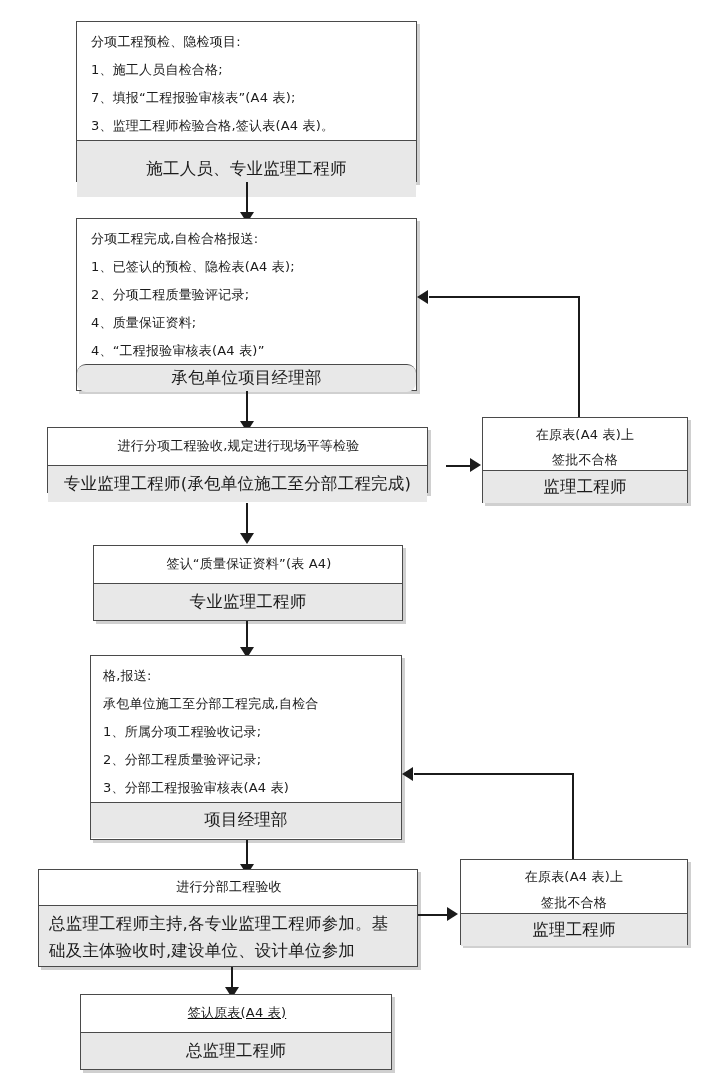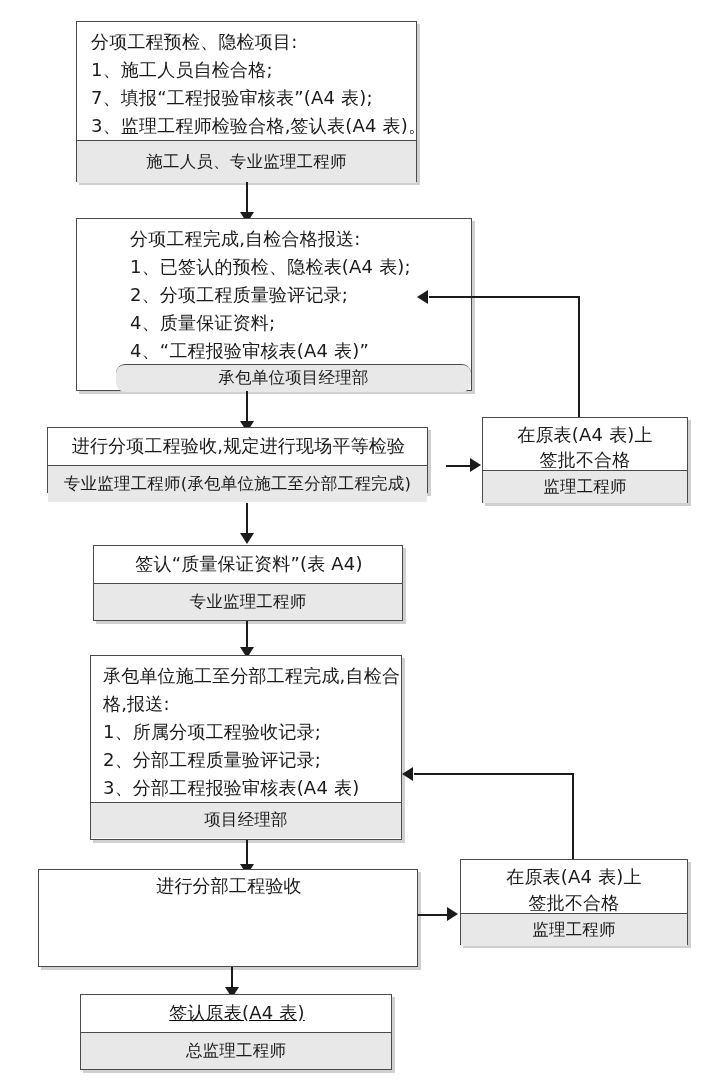--- a/index.html
+++ b/index.html
@@ -36,21 +36,21 @@
     display:flex;
     align-items:center;
     justify-content:center;
   }
 
   .line{
     margin:0;
     padding:0;
     white-space:nowrap;
     color:#1b1b1b;
-    font-size:18px;
+    font-size:13px;
     line-height:28px;
     letter-spacing:.2px;
   }
   .center{text-align:center;}
   .role .line{font-size:16.5px;line-height:1;}
 
   
   .vline{
     position:absolute;
     width:0;
@@ -88,29 +88,29 @@
 
 <div id="canvas">
 
   <div class="box" style="left:76px;top:21px;width:341px;height:161px;">
     <div class="body" style="height:118px;">
       <p class="line">分项工程预检、隐检项目:</p>
       <p class="line">1、施工人员自检合格;</p>
       <p class="line">7、填报“工程报验审核表”(A4 表);</p>
       <p class="line">3、监理工程师检验合格,签认表(A4 表)。</p>
     </div>
-    <div class="role" style="height:43px;">
+    <div class="role" style="height:57px;">
       <p class="line">施工人员、专业监理工程师</p>
     </div>
   </div>
 
   <div class="vline" style="left:246px;top:182px;height:36px;"></div>
   <div class="arrow-down" style="left:240px;top:212px;"></div>
 
-  <div class="box" style="left:76px;top:218px;width:396px;height:173px;padding-left:39px;">
+  <div class="box" style="left:76px;top:218px;width:341px;height:173px;">
     <div class="body" style="height:145px;">
       <p class="line">分项工程完成,自检合格报送:</p>
       <p class="line">1、已签认的预检、隐检表(A4 表);</p>
       <p class="line">2、分项工程质量验评记录;</p>
       <p class="line">4、质量保证资料;</p>
       <p class="line">4、“工程报验审核表(A4 表)”</p>
     </div>
     <div class="role" style="height:28px;border-radius:9px;">
       <p class="line">承包单位项目经理部</p>
     </div>
@@ -155,41 +155,45 @@
     <div class="role" style="height:37px;">
       <p class="line">专业监理工程师</p>
     </div>
   </div>
 
   <div class="vline" style="left:246px;top:621px;height:34px;"></div>
   <div class="arrow-down" style="left:240px;top:647px;"></div>
 
   <div class="box" style="left:90px;top:655px;width:312px;height:185px;">
     <div class="body" style="height:146px;padding-left:12px;">
+      <p class="line">格,报送:</p>
       <p class="line">承包单位施工至分部工程完成,自检合</p>
-      <p class="line">格,报送:</p>
       <p class="line">1、所属分项工程验收记录;</p>
       <p class="line">2、分部工程质量验评记录;</p>
       <p class="line">3、分部工程报验审核表(A4 表)</p>
     </div>
     <div class="role" style="height:36px;">
       <p class="line">项目经理部</p>
     </div>
   </div>
 
   <div class="vline" style="left:572px;top:773px;height:86px;"></div>
   <div class="hline" style="left:414px;top:773px;width:160px;"></div>
   <div class="arrow-left" style="left:402px;top:767px;"></div>
 
   <div class="vline" style="left:246px;top:840px;height:32px;"></div>
   <div class="arrow-down" style="left:240px;top:864px;"></div>
 
-  <div class="box" style="left:38px;top:869px;width:380px;height:98px;font-family:Liberation Mono, monospace;">
+  <div class="box" style="left:38px;top:869px;width:380px;height:98px;">
     <div class="body center" style="height:35px;display:flex;align-items:center;justify-content:center;">
       <p class="line">进行分部工程验收</p>
+    </div>
+    <div class="role" style="height:61px;display:block;padding:4px 10px 0 10px;text-align:left;">
+      <p class="line" style="line-height:27px;">总监理工程师主持,各专业监理工程师参加。基</p>
+      <p class="line" style="line-height:27px;">础及主体验收时,建设单位、设计单位参加</p>
     </div>
   </div>
 
   <div class="hline" style="left:418px;top:914px;width:30px;"></div>
   <div class="arrow-right" style="left:447px;top:907px;"></div>
 
   <div class="box" style="left:460px;top:859px;width:228px;height:86px;">
     <div class="body center" style="height:53px;padding:4px 6px;">
       <p class="line center" style="line-height:26px;">在原表(A4 表)上</p>
       <p class="line center" style="line-height:26px;">签批不合格</p>

